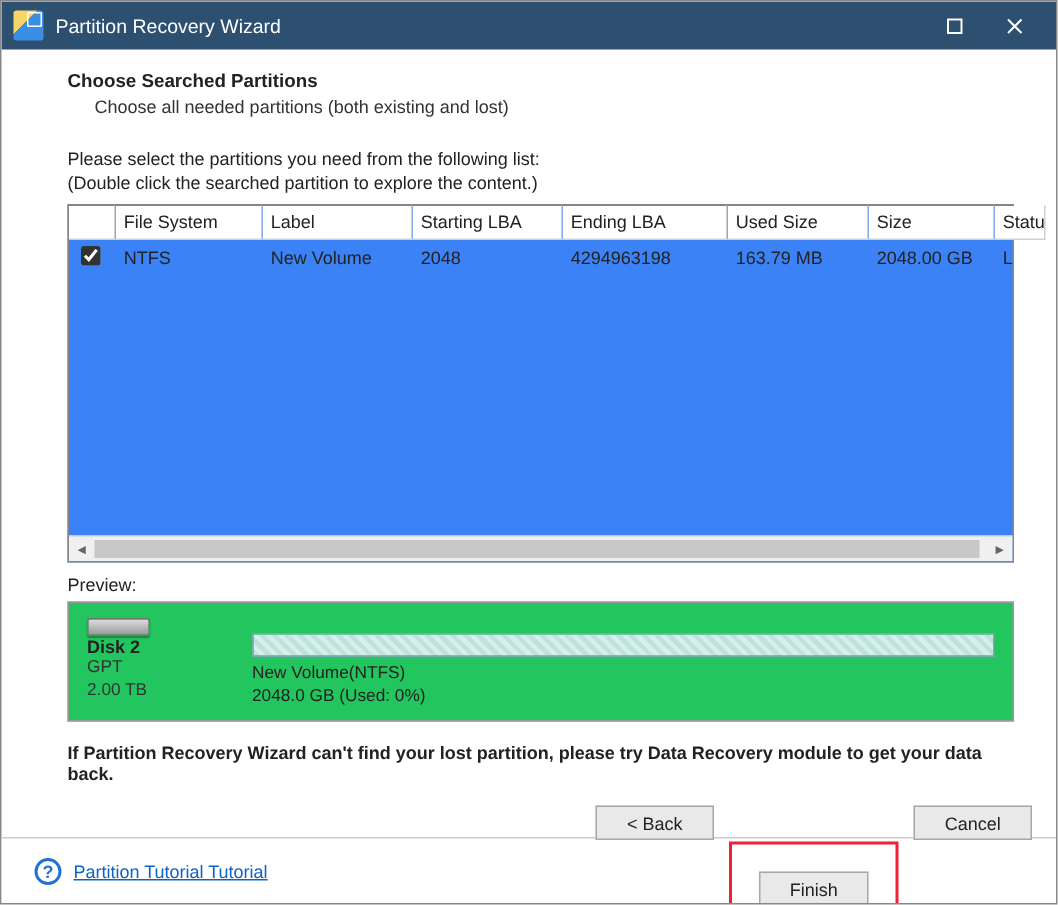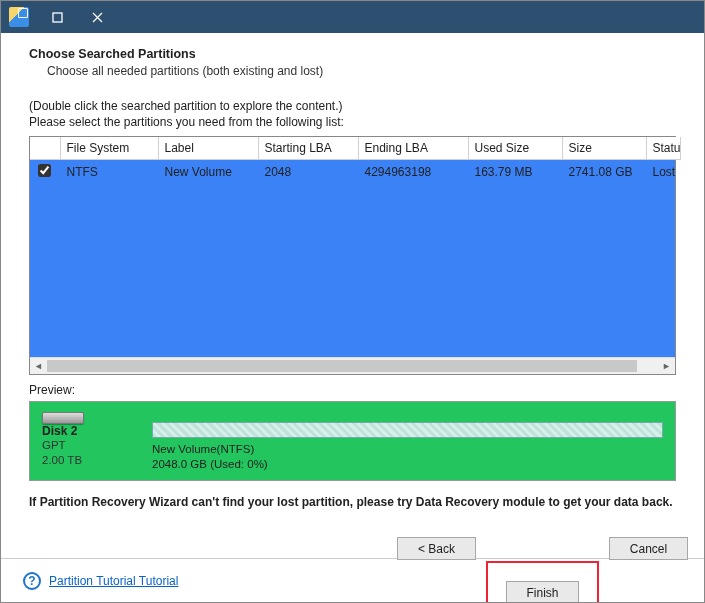--- a/index.html
+++ b/index.html
@@ -3,21 +3,21 @@
 <meta charset="utf-8">
 <style>
   * { box-sizing: border-box; margin: 0; padding: 0; }
   body { font-family: "Segoe UI", Tahoma, sans-serif; background: #fff; width: 705px; height: 603px; border: 1px solid #888; position: relative; }
   .titlebar { background: #2d4f70; height: 32px; display: flex; align-items: center; padding: 0 8px; color: #fff; }
   .titlebar .app-icon { width: 20px; height: 20px; margin-right: 8px; background: linear-gradient(135deg,#f7d568 40%,#3a8ee6 40%); border-radius: 2px; position: relative; }
   .titlebar .app-icon::after { content:""; position:absolute; right:1px; top:1px; width:8px; height:8px; border:1px solid #fff; border-radius:1px; }
   .titlebar .title { font-size: 13px; flex: 1; }
   .titlebar .ctl { width: 40px; height: 32px; display: flex; align-items: center; justify-content: center; cursor: pointer; }
   .titlebar svg { stroke: #fff; }
-  .content { padding: 14px 28px 0 28px; font-size: 12px; color: #222; }
+  .content { padding: 14px 28px 0 44px; font-size: 12px; color: #222; }
   .heading { font-weight: bold; font-size: 12.5px; margin-bottom: 3px; }
   .subheading { font-size: 12px; margin-left: 18px; margin-bottom: 20px; color: #333; }
   .instr { font-size: 12px; color: #222; line-height: 1.35; }
   .table-wrap { border: 1px solid #888; margin-top: 6px; height: 239px; position: relative; background: #3b82f6; display:flex; flex-direction:column;}
   table { border-collapse: collapse; width: 100%; table-layout: fixed; font-size: 12px;}
   thead th { text-align: left; font-weight: normal; padding: 4px 6px; border-right: 1px solid #d0d0d0; border-bottom: 1px solid #d0d0d0; background: #fff; color:#222; white-space:nowrap; overflow:hidden;}
   tbody td { padding: 4px 6px; border-right: 1px solid transparent; white-space:nowrap; overflow:hidden;}
   .chkcell { width: 30px; text-align: center; }
   .chkcell input { width:13px; height:13px; accent-color:#333; }
   .tbody-area { flex:1; overflow:hidden; }
@@ -42,39 +42,40 @@
   .btns { margin-left:auto; display:flex; gap:10px;}
   .btn { min-width:79px; height:23px; border:1px solid #a7a7a7; background:#e9e9e9; font-size:12px; padding:0 10px; cursor:pointer; color:#222; font-family:inherit;}
   .btn-hl-wrap { padding:18px; border:2px solid #e23; display:inline-flex;margin-top:24px;}
   .btn-hl-wrap .btn { min-width:73px;}
 </style>
 </head>
 <body>
 
 <div class="titlebar">
   <div class="app-icon"></div>
+  <div class="title">Partition Recovery Wizard</div>
   <div class="ctl">
     <svg width="11" height="11">
         <rect x="1" y="1" width="9" height="9" fill="none" stroke-width="1.3"></rect>
       </svg>
   </div>
   <div class="ctl">
     <svg width="11" height="11">
         <line x1="1" y1="1" x2="10" y2="10" stroke-width="1.3"></line>
         <line x1="10" y1="1" x2="1" y2="10" stroke-width="1.3"></line>
       </svg>
   </div>
 </div>
 
 <div class="content">
   <div class="heading">Choose Searched Partitions</div>
   <div class="subheading">Choose all needed partitions (both existing and lost)</div>
 
+  <div class="instr">Please select the partitions you need from the following list:</div>
   <div class="instr">(Double click the searched partition to explore the content.)</div>
-  <div class="instr">Please select the partitions you need from the following list:</div>
 
   <div class="table-wrap">
     <table>
       <colgroup>
         <col style="width:30px">
           <col style="width:98px">
           <col style="width:100px">
           <col style="width:100px">
         <col style="width:110px">
           <col style="width:94px">
@@ -107,21 +108,21 @@
             <col style="width:34px">
         </colgroup>
         <tbody>
           <tr>
             <td class="chkcell"><input type="checkbox" checked="" style=""></td>
             <td>NTFS</td>
             <td>New Volume</td>
             <td>2048</td>
             <td>4294963198</td>
             <td>163.79 MB</td>
-            <td>2741.08 GB</td>
+            <td>2048.00 GB</td>
             <td>Lost/</td>
           </tr>
         </tbody>
       </table>
     </div>
     <div class="hscroll">
       <div class="arrow">◄</div>
       <div class="trackpad"></div>
       <div class="thumb"></div>
       <div class="arrow right">►</div>

